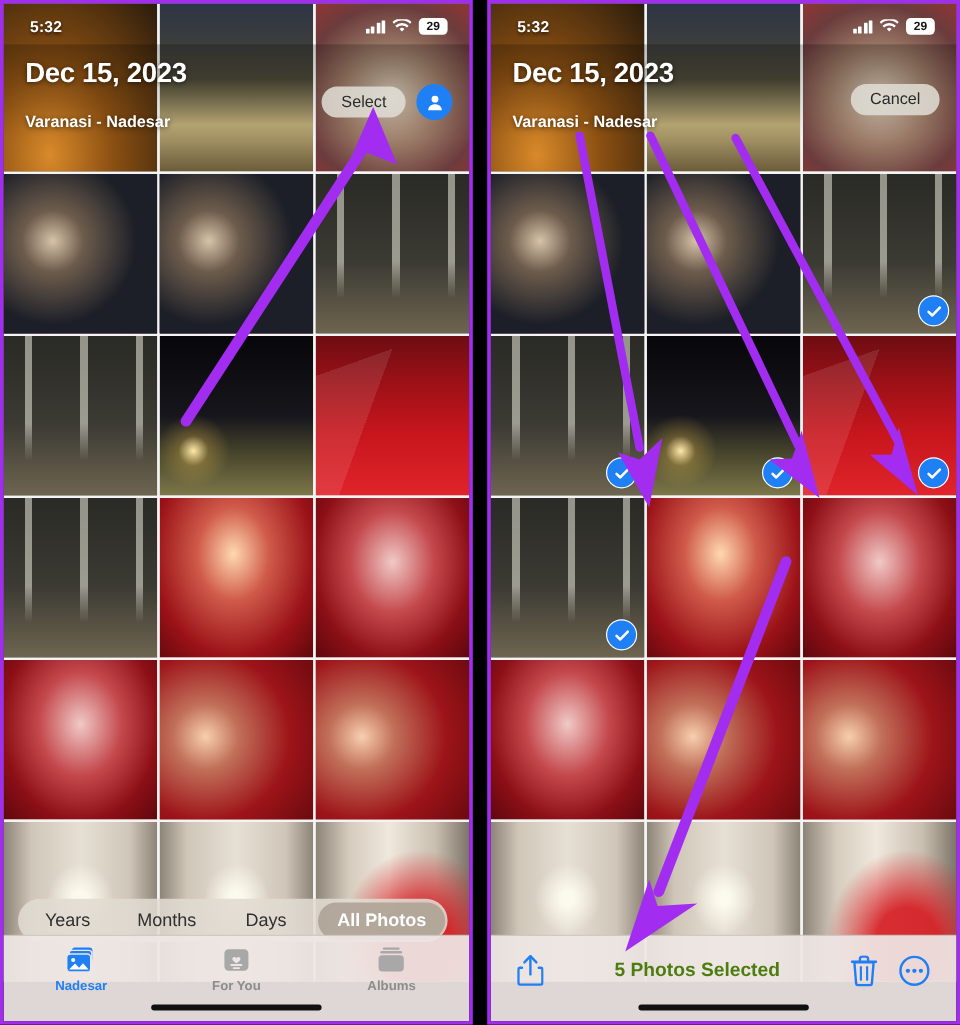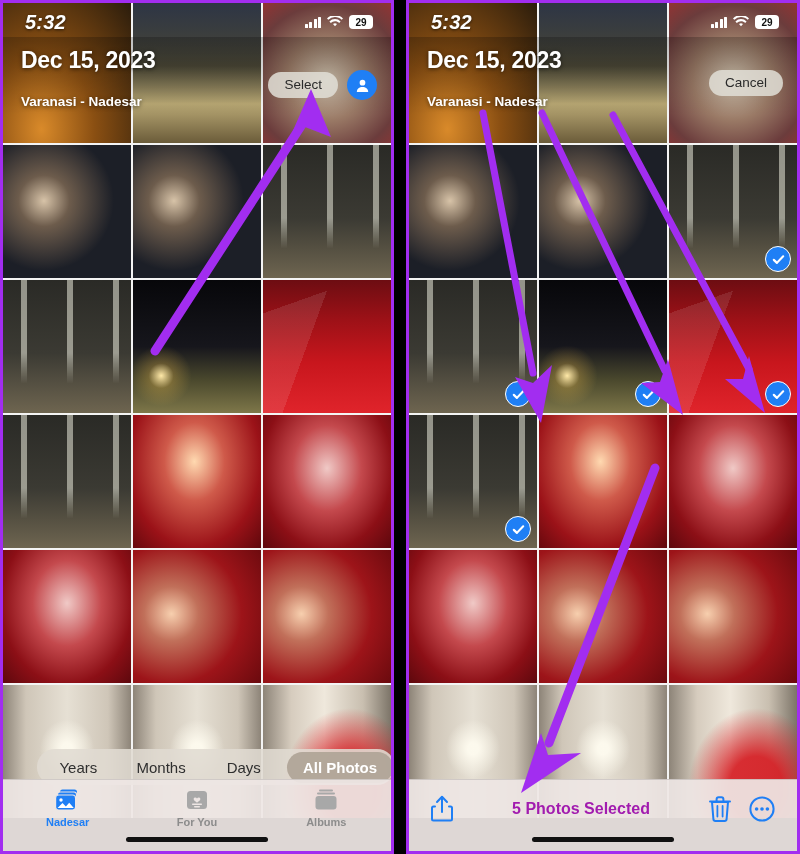--- a/index.html
+++ b/index.html
@@ -80,22 +80,22 @@
     display:flex; align-items:center; justify-content:center;
   }
   .check svg{ width:15px; height:15px; }
 
   
   .statusbar{
     position:absolute; left:0; top:0; width:100%; height:34px;
     display:flex; align-items:center; justify-content:space-between;
     padding:0 18px 0 22px; color:#fff; z-index:7; pointer-events:none;
   }
-  .sb-time{ font-size:20px; font-weight:700; letter-spacing:.2px;
-    text-shadow:0 1px 3px rgba(0,0,0,.65); transform:translateY(2px);font-style:italic; }
+  .sb-time{ font-size:13px; font-weight:700; letter-spacing:.2px;
+    text-shadow:0 1px 3px rgba(0,0,0,.65); transform:translateY(2px); }
   .sb-right{ display:flex; align-items:center; gap:6px; transform:translateY(2px); }
   .bars{ display:flex; align-items:flex-end; gap:1.5px; height:11px; }
   .bars i{ display:block; width:3px; background:#fff; border-radius:.5px; }
   .bars i:nth-child(1){height:4px;} .bars i:nth-child(2){height:6px;}
   .bars i:nth-child(3){height:8.5px;} .bars i:nth-child(4){height:11px;}
   .wifi svg{ width:16px; height:12px; display:block; }
   .batt{
     min-width:24px; height:14px; border-radius:4px; background:#fff; color:#111;
     font-size:10px; font-weight:700; display:flex; align-items:center;
     justify-content:center; padding:0 3px;
@@ -118,21 +118,21 @@
     font-weight:500; padding:6px 16px; border-radius:16px; line-height:1;
   }
   .avatar{
     width:30px; height:30px; border-radius:50%; background:#1f7ff5;
     display:flex; align-items:center; justify-content:center;
   }
   .avatar svg{ width:17px; height:17px; }
 
   
   .segwrap{
-    position:absolute; left:34px; bottom:66px; width:358px; height:36px;
+    position:absolute; left:12px; bottom:66px; width:358px; height:36px;
     background:rgba(224,219,210,.88); border-radius:18px;
     display:flex; align-items:center; z-index:6;margin-top:14px;
   }
   .seg{ flex:1; text-align:center; font-size:15px; color:#2f2f2f;
     font-weight:500; line-height:1; }
   .seg.active{
     background:rgba(176,165,152,.95); color:#fff; font-weight:700;
     border-radius:17px; margin:2px; padding:8px 0; flex:1.28;
   }
 
@@ -149,21 +149,21 @@
   .tab.active .tlabel{ color:#1f7ff5; }
 
   
   .seltoolbar{
     position:absolute; left:0; bottom:0; width:100%; height:72px;
     background:rgba(238,230,228,.93); z-index:6;
     display:flex; align-items:center; justify-content:space-between;
     padding:0 22px 14px 22px;
     border-top:.5px solid rgba(0,0,0,.12);
   }
-  .selcount{ font-size:16px; font-weight:700; color:#a21caf; }
+  .selcount{ font-size:16px; font-weight:700; color:#4d7c0f; }
   .ticon svg, .seltoolbar svg{ display:block; }
   .right-icons{ display:flex; align-items:center; gap:18px; }
 
   
   .homebar{
     position:absolute; left:50%; transform:translateX(-50%); bottom:9px;
     width:142px; height:5px; border-radius:3px; background:#111; z-index:8;
   }
 
   

